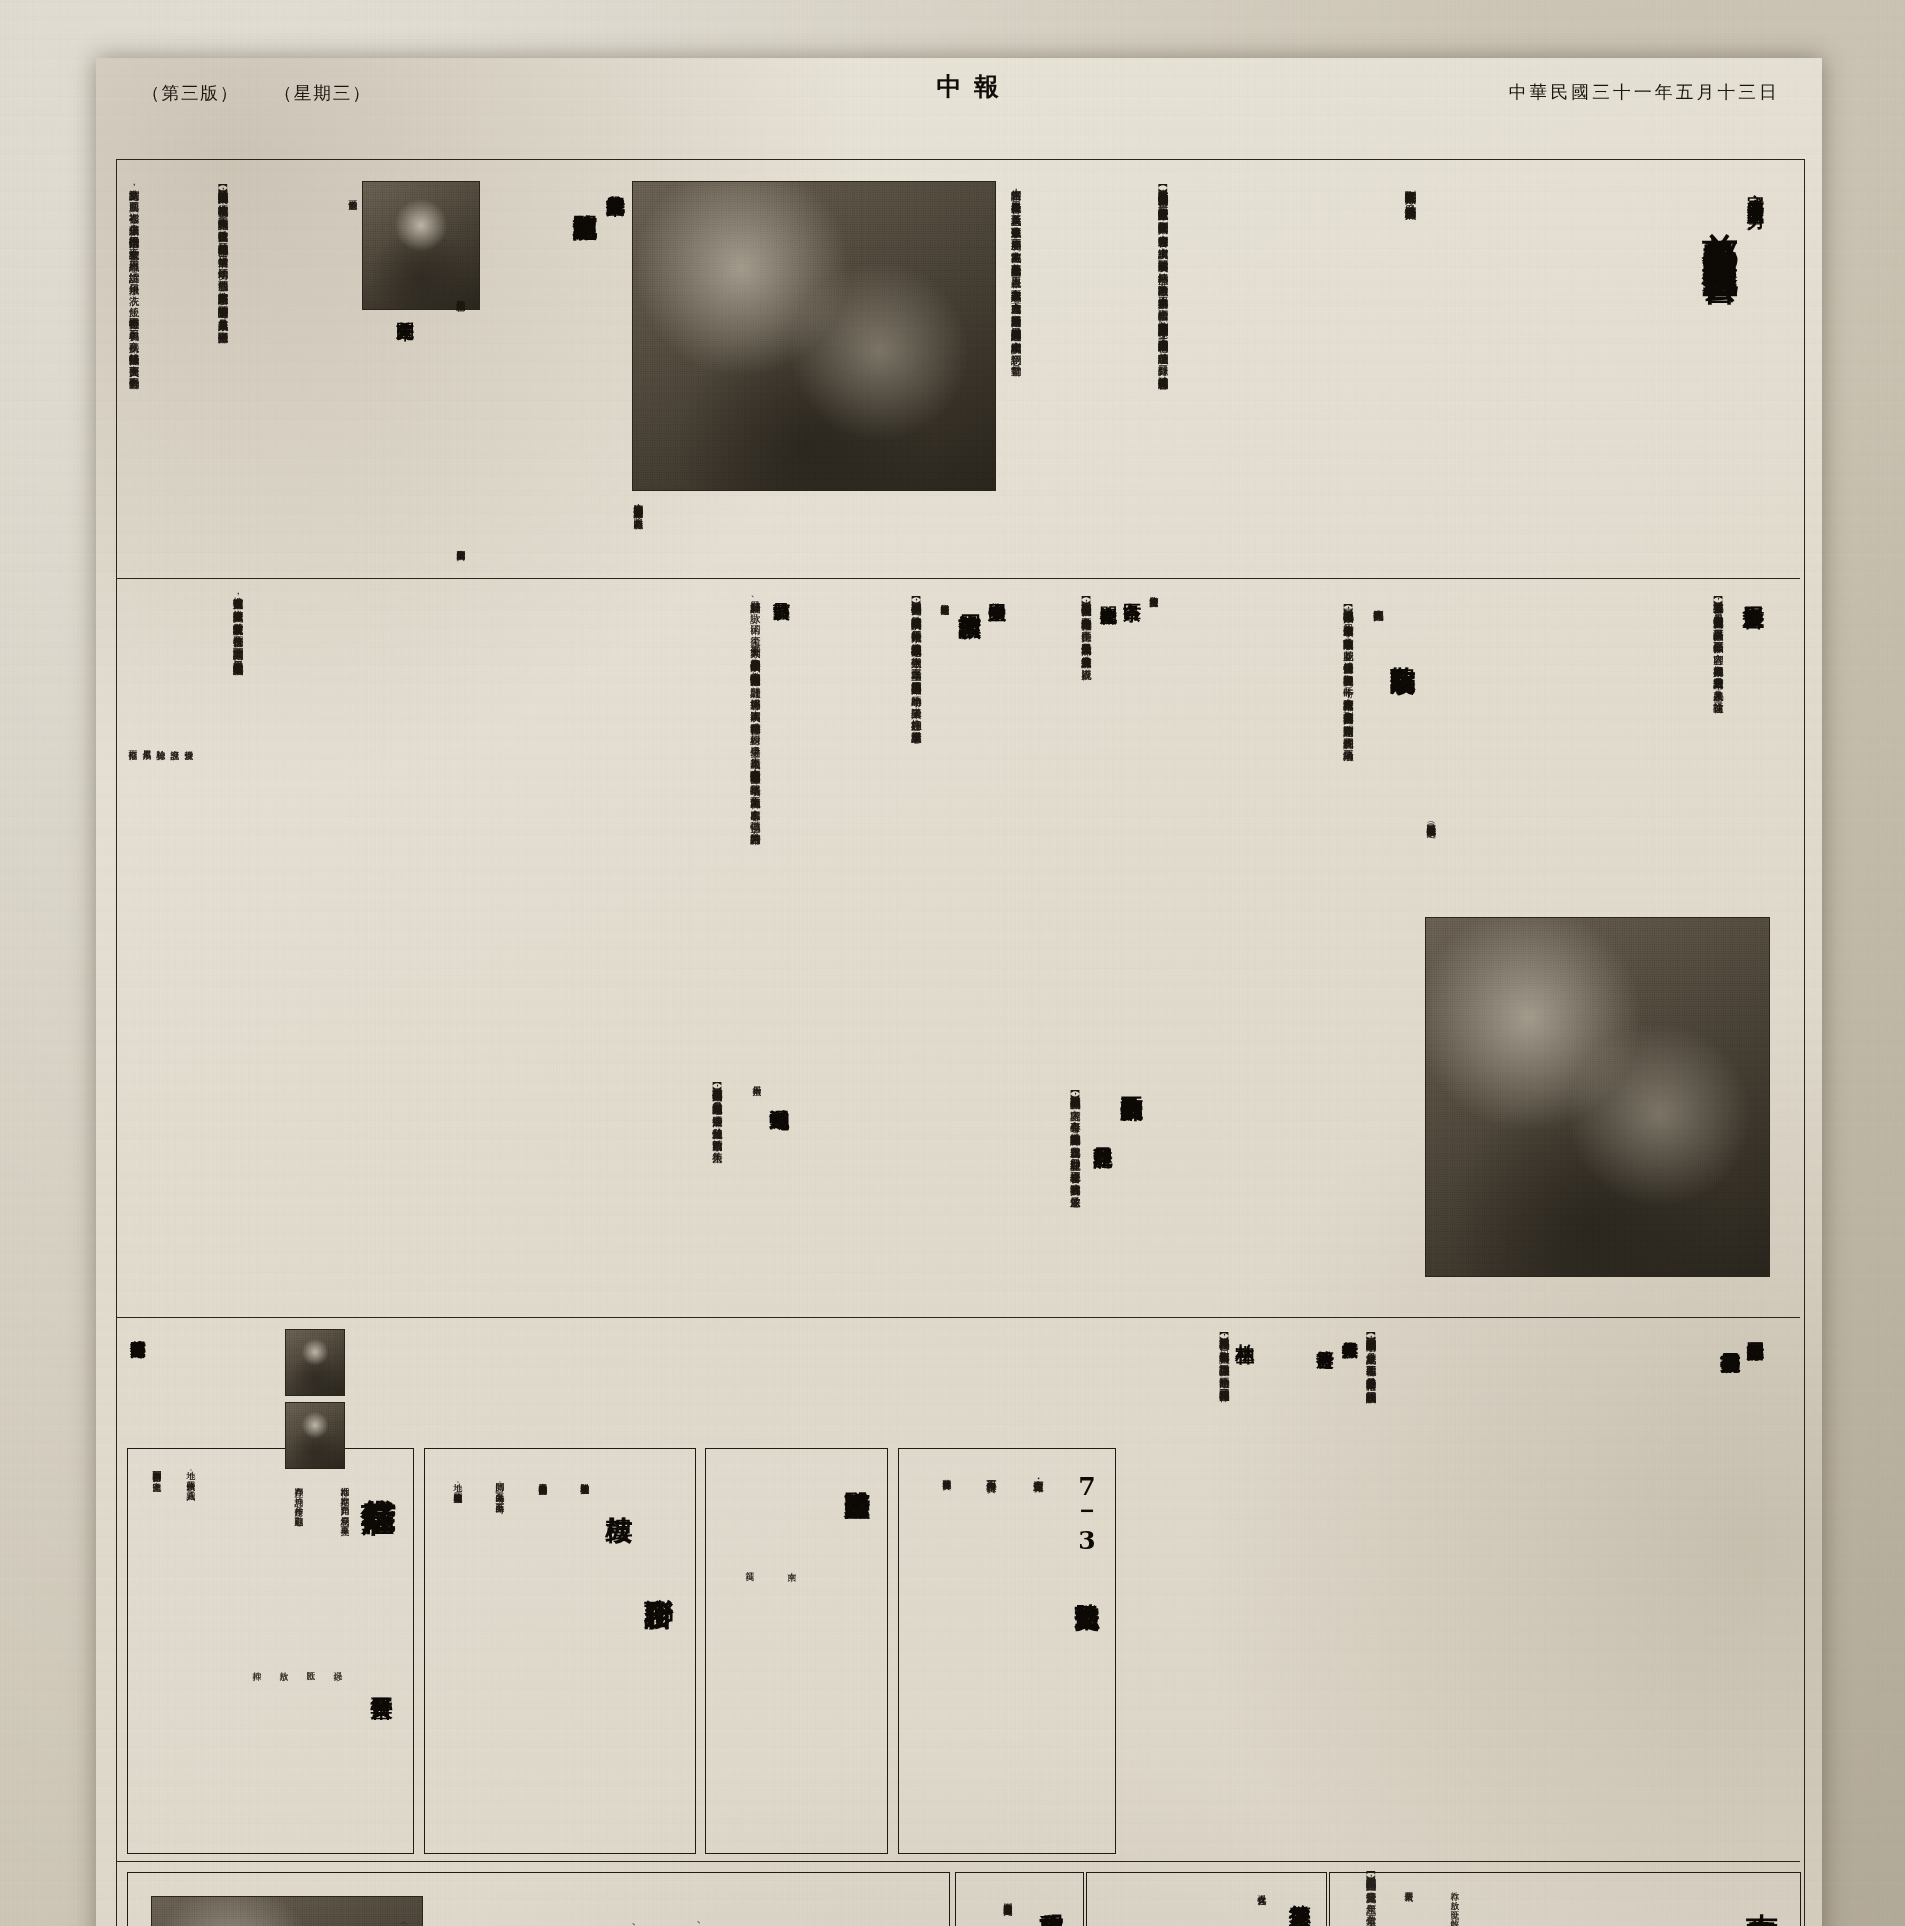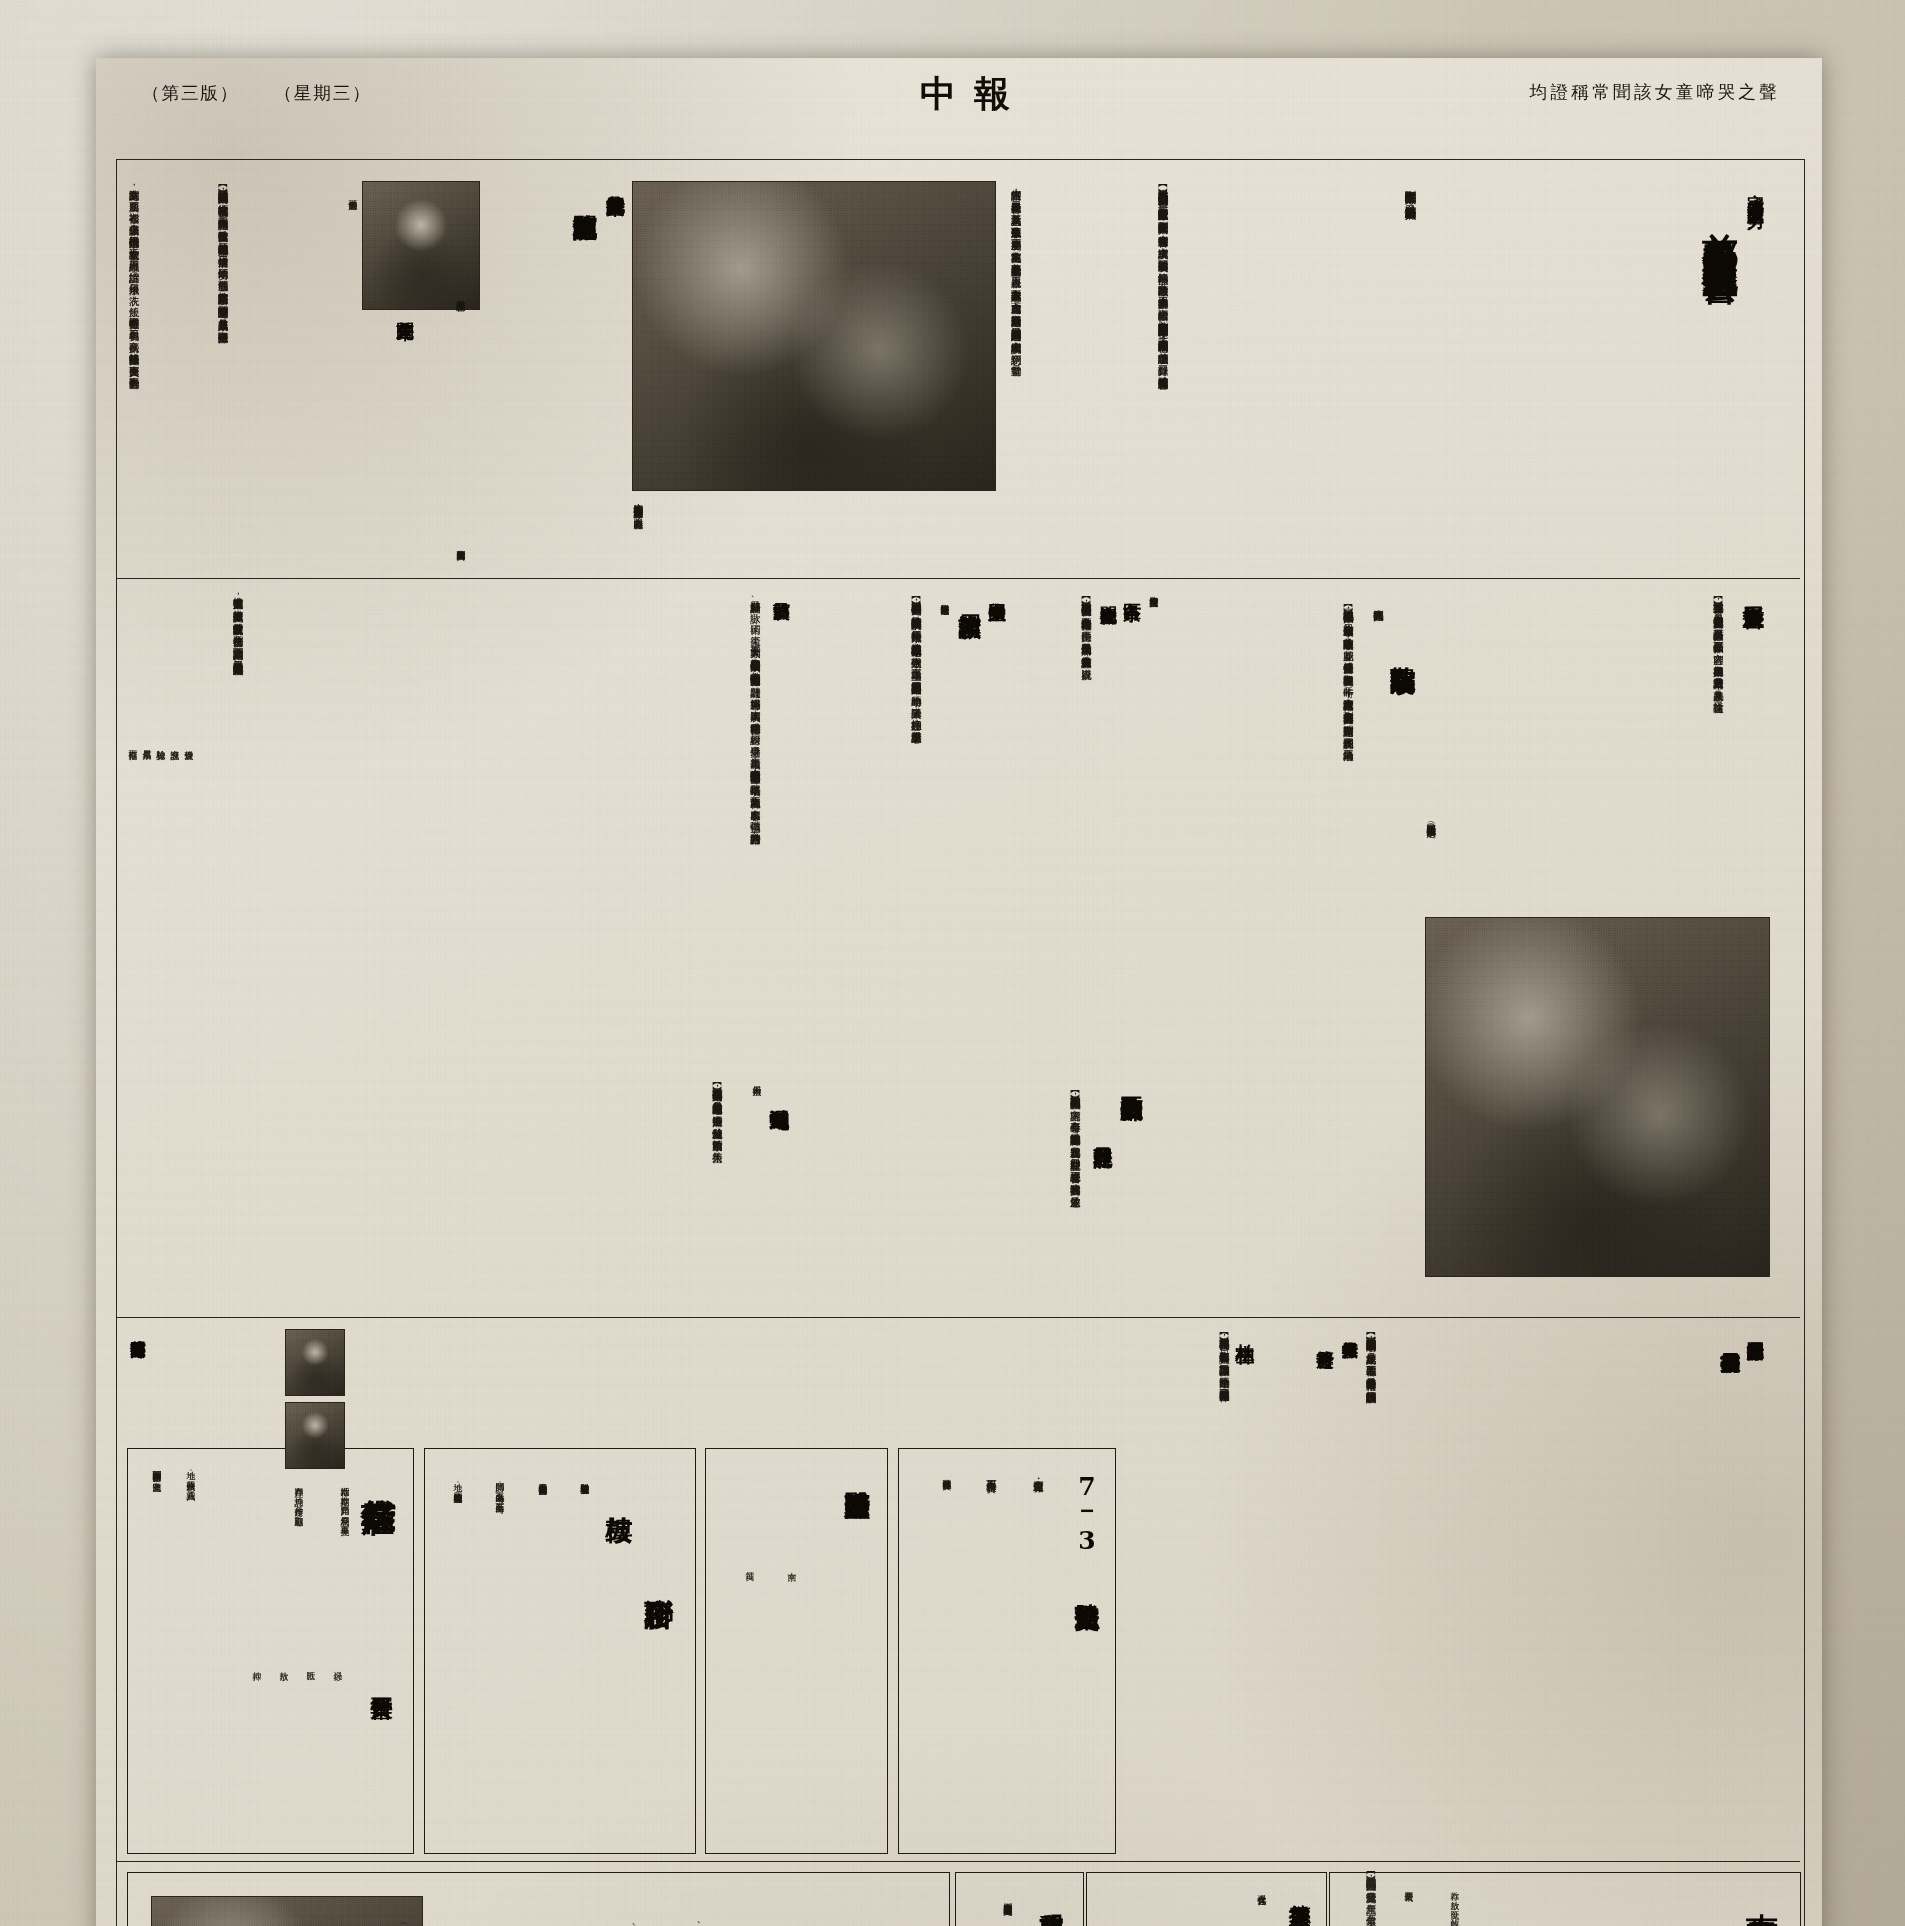--- a/index.html
+++ b/index.html
@@ -36,21 +36,21 @@
       radial-gradient(circle at 96% 60%, rgba(120,105,80,.22), rgba(0,0,0,0) 25%),
       radial-gradient(circle at 50% 99%, rgba(120,105,80,.20), rgba(0,0,0,0) 30%);
     pointer-events:none;
   }
 
   
   .masthead{position:absolute;left:96px;top:58px;width:1726px;height:96px;}
   .mh-left{position:absolute;left:46px;top:23px;display:flex;gap:35px;}
   .mh-badge{font-size:17.7px;letter-spacing:.1em;color:#1a150f;font-family:"DejaVu Serif",serif;}
   .mh-title{position:absolute;left:770px;top:11.6px;width:216px;text-align:center;
-    font-size:36px;letter-spacing:.5em;font-weight:bold;color:#110d09;font-family:"DejaVu Serif",serif;}
+    font-size:25px;letter-spacing:.5em;font-weight:bold;color:#110d09;font-family:"DejaVu Serif",serif;}
   .mh-right{position:absolute;right:42px;top:22.3px;font-size:17.7px;letter-spacing:.18em;color:#1a150f;
     font-family:"DejaVu Serif",serif;white-space:nowrap;}
   .frame{position:absolute;left:116px;top:159px;width:1687px;height:2350px;border:1.9px solid #2a241b;}
 
   
   .col{position:absolute;}
   .hl{ 
     writing-mode:vertical-rl;text-orientation:upright;font-weight:bold;
     font-family:"DejaVu Serif","Liberation Serif",serif;color:#0d0a06;
   }
@@ -98,21 +98,21 @@
   <div class="paper"></div>
 
   <div class="sheet"></div>
 
   <div class="masthead">
     <div class="mh-left">
       <div class="mh-badge">（第三版）</div>
       <div class="mh-badge">（星期三）</div>
     </div>
     <div class="mh-title">中報</div>
-    <div class="mh-right">均證稱常聞該女童啼哭之聲</div>
+    <div class="mh-right">中華民國三十一年五月十三日</div>
   </div>
 
   <div class="frame"></div>
 
   <div class="col" style="left:1537px;top:181px;width:231px;height:397px;">
     <div class="hl" style="font-size:17px;position:absolute;right:0;top:0;height:216px;letter-spacing:.12em;">完成肅清美國東亞勢力</div>
     <div class="hl" style="font-size:36px;position:absolute;right:23px;top:23px;height:358px;letter-spacing:.08em;">首都各界民眾昨開慶祝遊藝會</div>
   </div>
 
   <div class="col" style="left:1402px;top:181px;width:127px;height:539px;">

